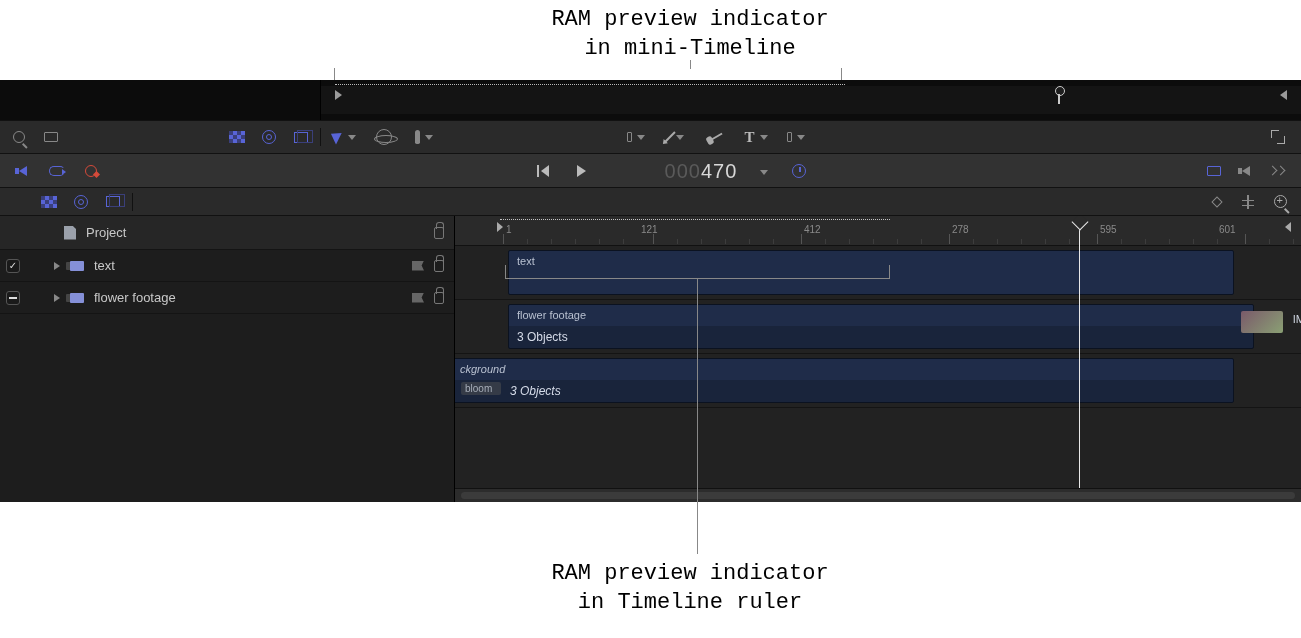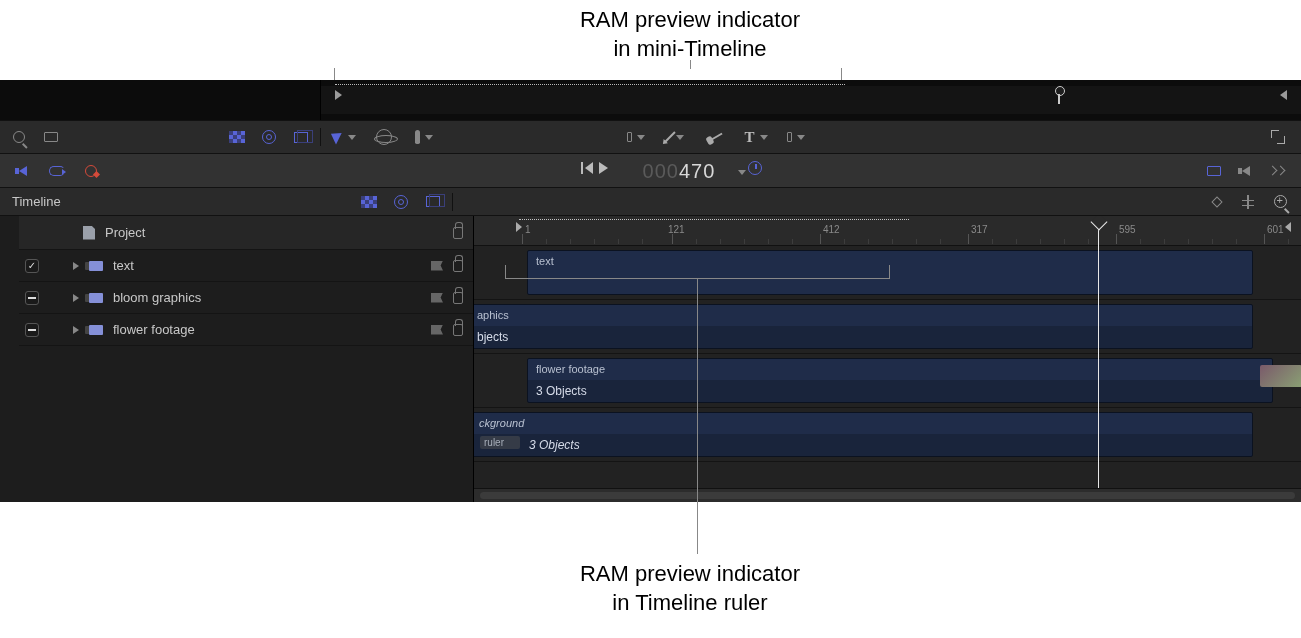--- a/index.html
+++ b/index.html
@@ -1,19 +1,19 @@
 <!DOCTYPE html>
 <html><head>
 <meta charset="utf-8">
 <style>
   * { margin: 0; padding: 0; box-sizing: border-box; font-family: -apple-system, "Helvetica Neue", Arial, sans-serif; }
   body { background: #fff; width: 1301px; height: 638px; position: relative; overflow: hidden; }
 
   
-  .anno { position: absolute; color: #000; font-size: 22px; text-align: center; line-height: 1.3; white-space: pre; }
+  .anno { position: absolute; color: #000; font-size: 22px; text-align: center; line-height: 1.3; white-space: pre; font-family: Liberation Mono, monospace; }
   .anno-line { position: absolute; background: #888; }
 
   
   .app { position: absolute; left: 0; top: 80px; width: 1301px; background: #1e1e1e; }
 
   
   .black-strip { height: 40px; background: #0c0c0c; display: flex; }
   .black-left { width: 320px; }
   .mini-tl { flex: 1; position: relative; border-left: 1px solid #000; }
   .mini-tl-track { position:absolute; left:0; right:0; top:6px; bottom:6px; background:#141414; }
@@ -29,37 +29,37 @@
   .canvas-left { width:320px; display:flex; align-items:center; gap:14px; padding:0 10px; }
   .canvas-right { flex:1; display:flex; align-items:center; padding:0 14px; gap:22px; border-left:1px solid #111; }
   .spacer { flex:1; }
   .ico { width:18px; height:18px; display:flex; align-items:center; justify-content:center; color:#aaa; }
   .ico.purple { color:#5864d6; }
   .caret::after { content:""; display:inline-block; margin-left:5px; border-left:4px solid transparent; border-right:4px solid transparent; border-top:5px solid #888; vertical-align:middle; }
 
   
   .transport { height:34px; background:#323232; display:flex; align-items:center; border-bottom:1px solid #111; }
   .transport-left { width:180px; display:flex; align-items:center; gap:16px; padding:0 14px; }
-  .transport-center { flex:1; display:flex; align-items:flex-start; justify-content:center; }
+  .transport-center { flex:1; display:flex; align-items:center; justify-content:center; gap:22px; }
   .transport-right { width:140px; display:flex; align-items:center; justify-content:flex-end; gap:14px; padding:0 14px; }
   .timecode { font-family: ui-monospace, Menlo, monospace; font-size:20px; letter-spacing:1px; }
   .tc-dim { color:#5a5a5a; }
   .tc-bright { color:#d8d8d8; }
   .tc-caret { display:inline-block; margin-left:10px; border-left:4px solid transparent; border-right:4px solid transparent; border-top:5px solid #888; vertical-align:middle; }
   .red { color:#d44a3a; }
 
   
   .tl-header { height:28px; background:#2a2a2a; display:flex; align-items:center; border-bottom:1px solid #111; }
   .tl-header .label { width:320px; padding:0 12px; color:#c8c8c8; font-size:13px; }
   .tl-header .tabs { width:133px; display:flex; align-items:center; justify-content:flex-end; gap:14px; padding:0 10px; border-right:1px solid #111; }
   .tl-header .right { flex:1; display:flex; align-items:center; justify-content:flex-end; gap:14px; padding:0 12px; }
 
   
   .tl-body { display:flex; height:286px; background:#1d1d1d; }
-  .layers-panel { width:455px; border-right:1px solid #000; display:flex; flex-direction:column;margin-left:19px; }
+  .layers-panel { width:455px; border-right:1px solid #000; display:flex; flex-direction:column; }
   .ruler-area  { flex:1; position:relative; background:#222; overflow:hidden; }
 
   
   .ruler { height:30px; background:#2a2a2a; border-bottom:1px solid #111; position:relative; }
   .ruler-tick { position:absolute; top:8px; font-size:10px; color:#8a8a8a; }
   .ruler-line { position:absolute; top:18px; width:1px; height:10px; background:#555; }
   .ruler-dots { position:absolute; top:3px; left:45px; height:1px; border-top:1px dotted #c2c2c2; }
   .ruler-in   { position:absolute; top:6px; left:42px; width:0;height:0;border-top:5px solid transparent;border-bottom:5px solid transparent;border-left:6px solid #aaa; }
   .ruler-out  { position:absolute; top:6px; right:10px; width:0;height:0;border-top:5px solid transparent;border-bottom:5px solid transparent;border-right:6px solid #aaa; }
   .playhead   { position:absolute; top:0; bottom:0; width:1px; background:#e8e8e8; }
@@ -264,21 +264,20 @@
       <div class="ico">
           <div class="speaker gray"></div>
         </div>
       <div class="ico">
           <div class="hud-chev"></div>
         </div>
     </div>
   </div>
 
   <div class="tl-header">
-    <div class="label">Timeline</div>
     <div class="tabs">
       <div class="ico purple">
           <div class="checker"></div>
         </div>
       <div class="ico purple">
           <div class="gear"></div>
         </div>
       <div class="ico purple">
           <div class="stack"></div>
         </div>
@@ -306,30 +305,20 @@
             <span>Project</span>
             <div class="row-spacer"></div>
             <div class="lock"></div>
           </div>
           <div class="layer-row">
             <div class="chk on"></div>
             <div style="width:14px"></div>
             <div class="disclosure"></div>
             <div class="grp-icon"></div>
             <span>text</span>
-            <div class="row-spacer"></div>
-            <div class="flag"></div>
-            <div class="lock"></div>
-          </div>
-          <div class="layer-row">
-            <div class="chk dash"></div>
-            <div style="width:14px"></div>
-            <div class="disclosure"></div>
-            <div class="grp-icon"></div>
-            <span>bloom graphics</span>
             <div class="row-spacer"></div>
             <div class="flag"></div>
             <div class="lock"></div>
           </div>
           <div class="layer-row">
             <div class="chk dash"></div>
             <div style="width:14px"></div>
             <div class="disclosure"></div>
             <div class="grp-icon"></div>
             <span>flower footage</span>
@@ -345,79 +334,73 @@
         <div class="ruler-in"></div>
         <div class="ruler-out"></div>
       <div class="ruler-line" style="left: 48px;"></div>
           <div class="ruler-tick" style="left: 51px;">1</div>
           <div class="ruler-line" style="left: 72px; height: 5px; top: 23px; background: rgb(61, 61, 61);"></div>
           <div class="ruler-line" style="left: 96px; height: 5px; top: 23px; background: rgb(61, 61, 61);"></div>
           <div class="ruler-line" style="left: 120px; height: 5px; top: 23px; background: rgb(61, 61, 61);"></div>
           <div class="ruler-line" style="left: 144px; height: 5px; top: 23px; background: rgb(61, 61, 61);"></div>
           <div class="ruler-line" style="left: 168px; height: 5px; top: 23px; background: rgb(61, 61, 61);"></div>
           <div class="ruler-line" style="left: 198px;"></div>
-          <div class="ruler-tick" style="left: 194px;">121</div>
+          <div class="ruler-tick" style="left: 186px;">121</div>
           <div class="ruler-line" style="left: 222px; height: 5px; top: 23px; background: rgb(61, 61, 61);"></div>
           <div class="ruler-line" style="left: 246px; height: 5px; top: 23px; background: rgb(61, 61, 61);"></div>
           <div class="ruler-line" style="left: 270px; height: 5px; top: 23px; background: rgb(61, 61, 61);"></div>
           <div class="ruler-line" style="left: 294px; height: 5px; top: 23px; background: rgb(61, 61, 61);"></div>
           <div class="ruler-line" style="left: 318px; height: 5px; top: 23px; background: rgb(61, 61, 61);"></div>
           <div class="ruler-line" style="left: 346px;"></div>
           <div class="ruler-tick" style="left: 349px;">412</div>
           <div class="ruler-line" style="left: 370px; height: 5px; top: 23px; background: rgb(61, 61, 61);"></div>
           <div class="ruler-line" style="left: 394px; height: 5px; top: 23px; background: rgb(61, 61, 61);"></div>
           <div class="ruler-line" style="left: 418px; height: 5px; top: 23px; background: rgb(61, 61, 61);"></div>
           <div class="ruler-line" style="left: 442px; height: 5px; top: 23px; background: rgb(61, 61, 61);"></div>
           <div class="ruler-line" style="left: 466px; height: 5px; top: 23px; background: rgb(61, 61, 61);"></div>
           <div class="ruler-line" style="left: 494px;"></div>
-          <div class="ruler-tick" style="left: 497px;">317</div>
+          <div class="ruler-tick" style="left: 497px;">278</div>
           <div class="ruler-line" style="left: 518px; height: 5px; top: 23px; background: rgb(61, 61, 61);"></div>
           <div class="ruler-line" style="left: 542px; height: 5px; top: 23px; background: rgb(61, 61, 61);"></div>
           <div class="ruler-line" style="left: 566px; height: 5px; top: 23px; background: rgb(61, 61, 61);"></div>
           <div class="ruler-line" style="left: 590px; height: 5px; top: 23px; background: rgb(61, 61, 61);"></div>
           <div class="ruler-line" style="left: 614px; height: 5px; top: 23px; background: rgb(61, 61, 61);"></div>
           <div class="ruler-line" style="left: 642px;"></div>
           <div class="ruler-tick" style="left: 645px;">595</div>
           <div class="ruler-line" style="left: 666px; height: 5px; top: 23px; background: rgb(61, 61, 61);"></div>
           <div class="ruler-line" style="left: 690px; height: 5px; top: 23px; background: rgb(61, 61, 61);"></div>
           <div class="ruler-line" style="left: 714px; height: 5px; top: 23px; background: rgb(61, 61, 61);"></div>
           <div class="ruler-line" style="left: 738px; height: 5px; top: 23px; background: rgb(61, 61, 61);"></div>
           <div class="ruler-line" style="left: 762px; height: 5px; top: 23px; background: rgb(61, 61, 61);"></div>
           <div class="ruler-line" style="left: 790px;"></div>
-          <div class="ruler-tick" style="left: 793px;">601</div>
+          <div class="ruler-tick" style="left: 764px;">601</div>
           <div class="ruler-line" style="left: 814px; height: 5px; top: 23px; background: rgb(61, 61, 61);"></div>
           <div class="ruler-line" style="left: 838px; height: 5px; top: 23px; background: rgb(61, 61, 61);"></div>
           <div class="ruler-dots" style="left: 45px; width: 390px;"></div>
         </div>
       <div class="tracks" id="tracks">
           <div class="track">
             <div class="clip" style="left: 53px; width: 726px;">
               <div class="title">text</div>
-            </div>
-          </div>
-          <div class="track">
-            <div class="clip" style="left: -18px; width: 797px;">
-              <div class="title" style="padding-left: 20px;">aphics</div>
-              <div class="sub" style="padding-left: 20px;">bjects</div>
             </div>
           </div>
           <div class="track">
             <div class="clip" style="left: 53px; width: 746px; overflow: visible;">
               <div class="title">flower footage</div>
               <div class="sub">3 Objects</div>
               <div class="thumb"></div>
               <div style="position: absolute; top: 8px; right: -52px; color: rgb(207, 213, 224); font-size: 11px;">IM</div>
             </div>
           </div>
           <div class="track">
             <div class="clip" style="left: -18px; width: 797px; font-style: italic;">
               <div class="title" style="padding-left: 22px;">ckground</div>
               <div class="sub" style="padding-left: 72px;">3 Objects</div>
             </div>
-            <div class="mini-clip" style="left: 6px; top: 28px; width: 40px;">ruler</div>
+            <div class="mini-clip" style="left: 6px; top: 28px; width: 40px;">bloom</div>
           </div>
         </div>
       <div class="playhead" id="playhead" style="top: 0px; bottom: 14px; left: 624px;"></div>
       <div class="hscroll">
         <div class="hscroll-thumb"></div>
       </div>
     </div>
   </div>
 </div>
 

